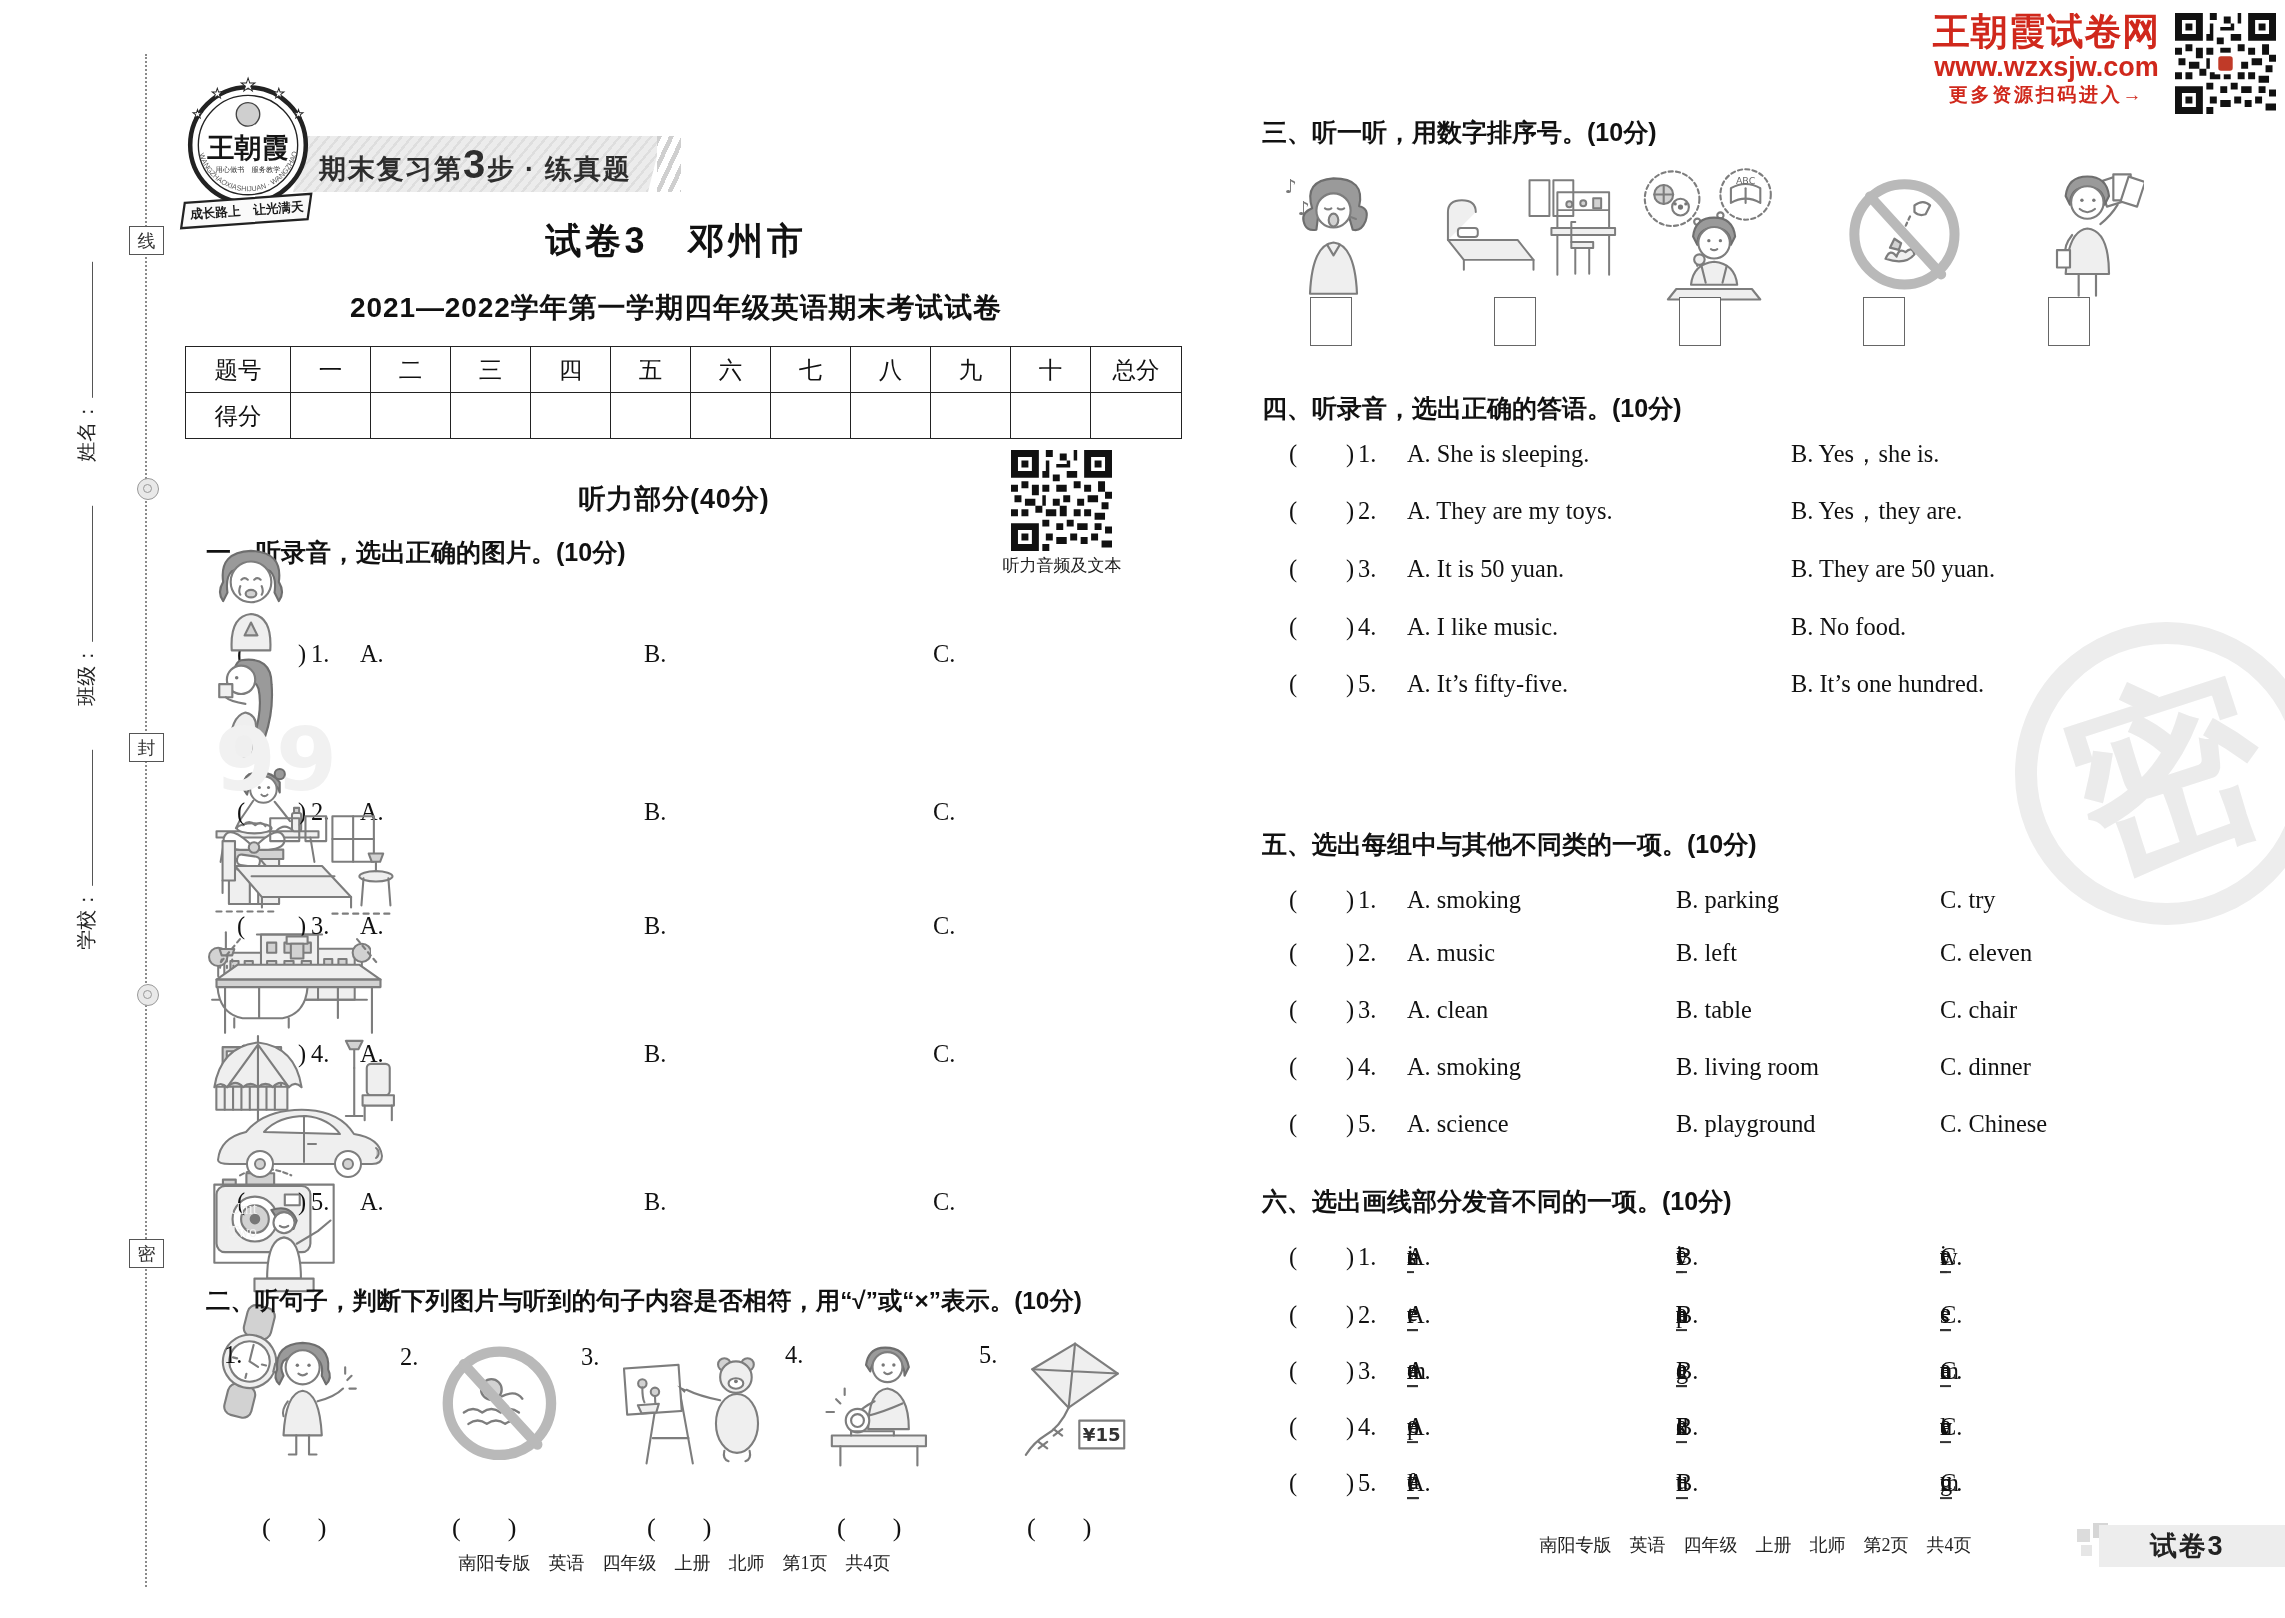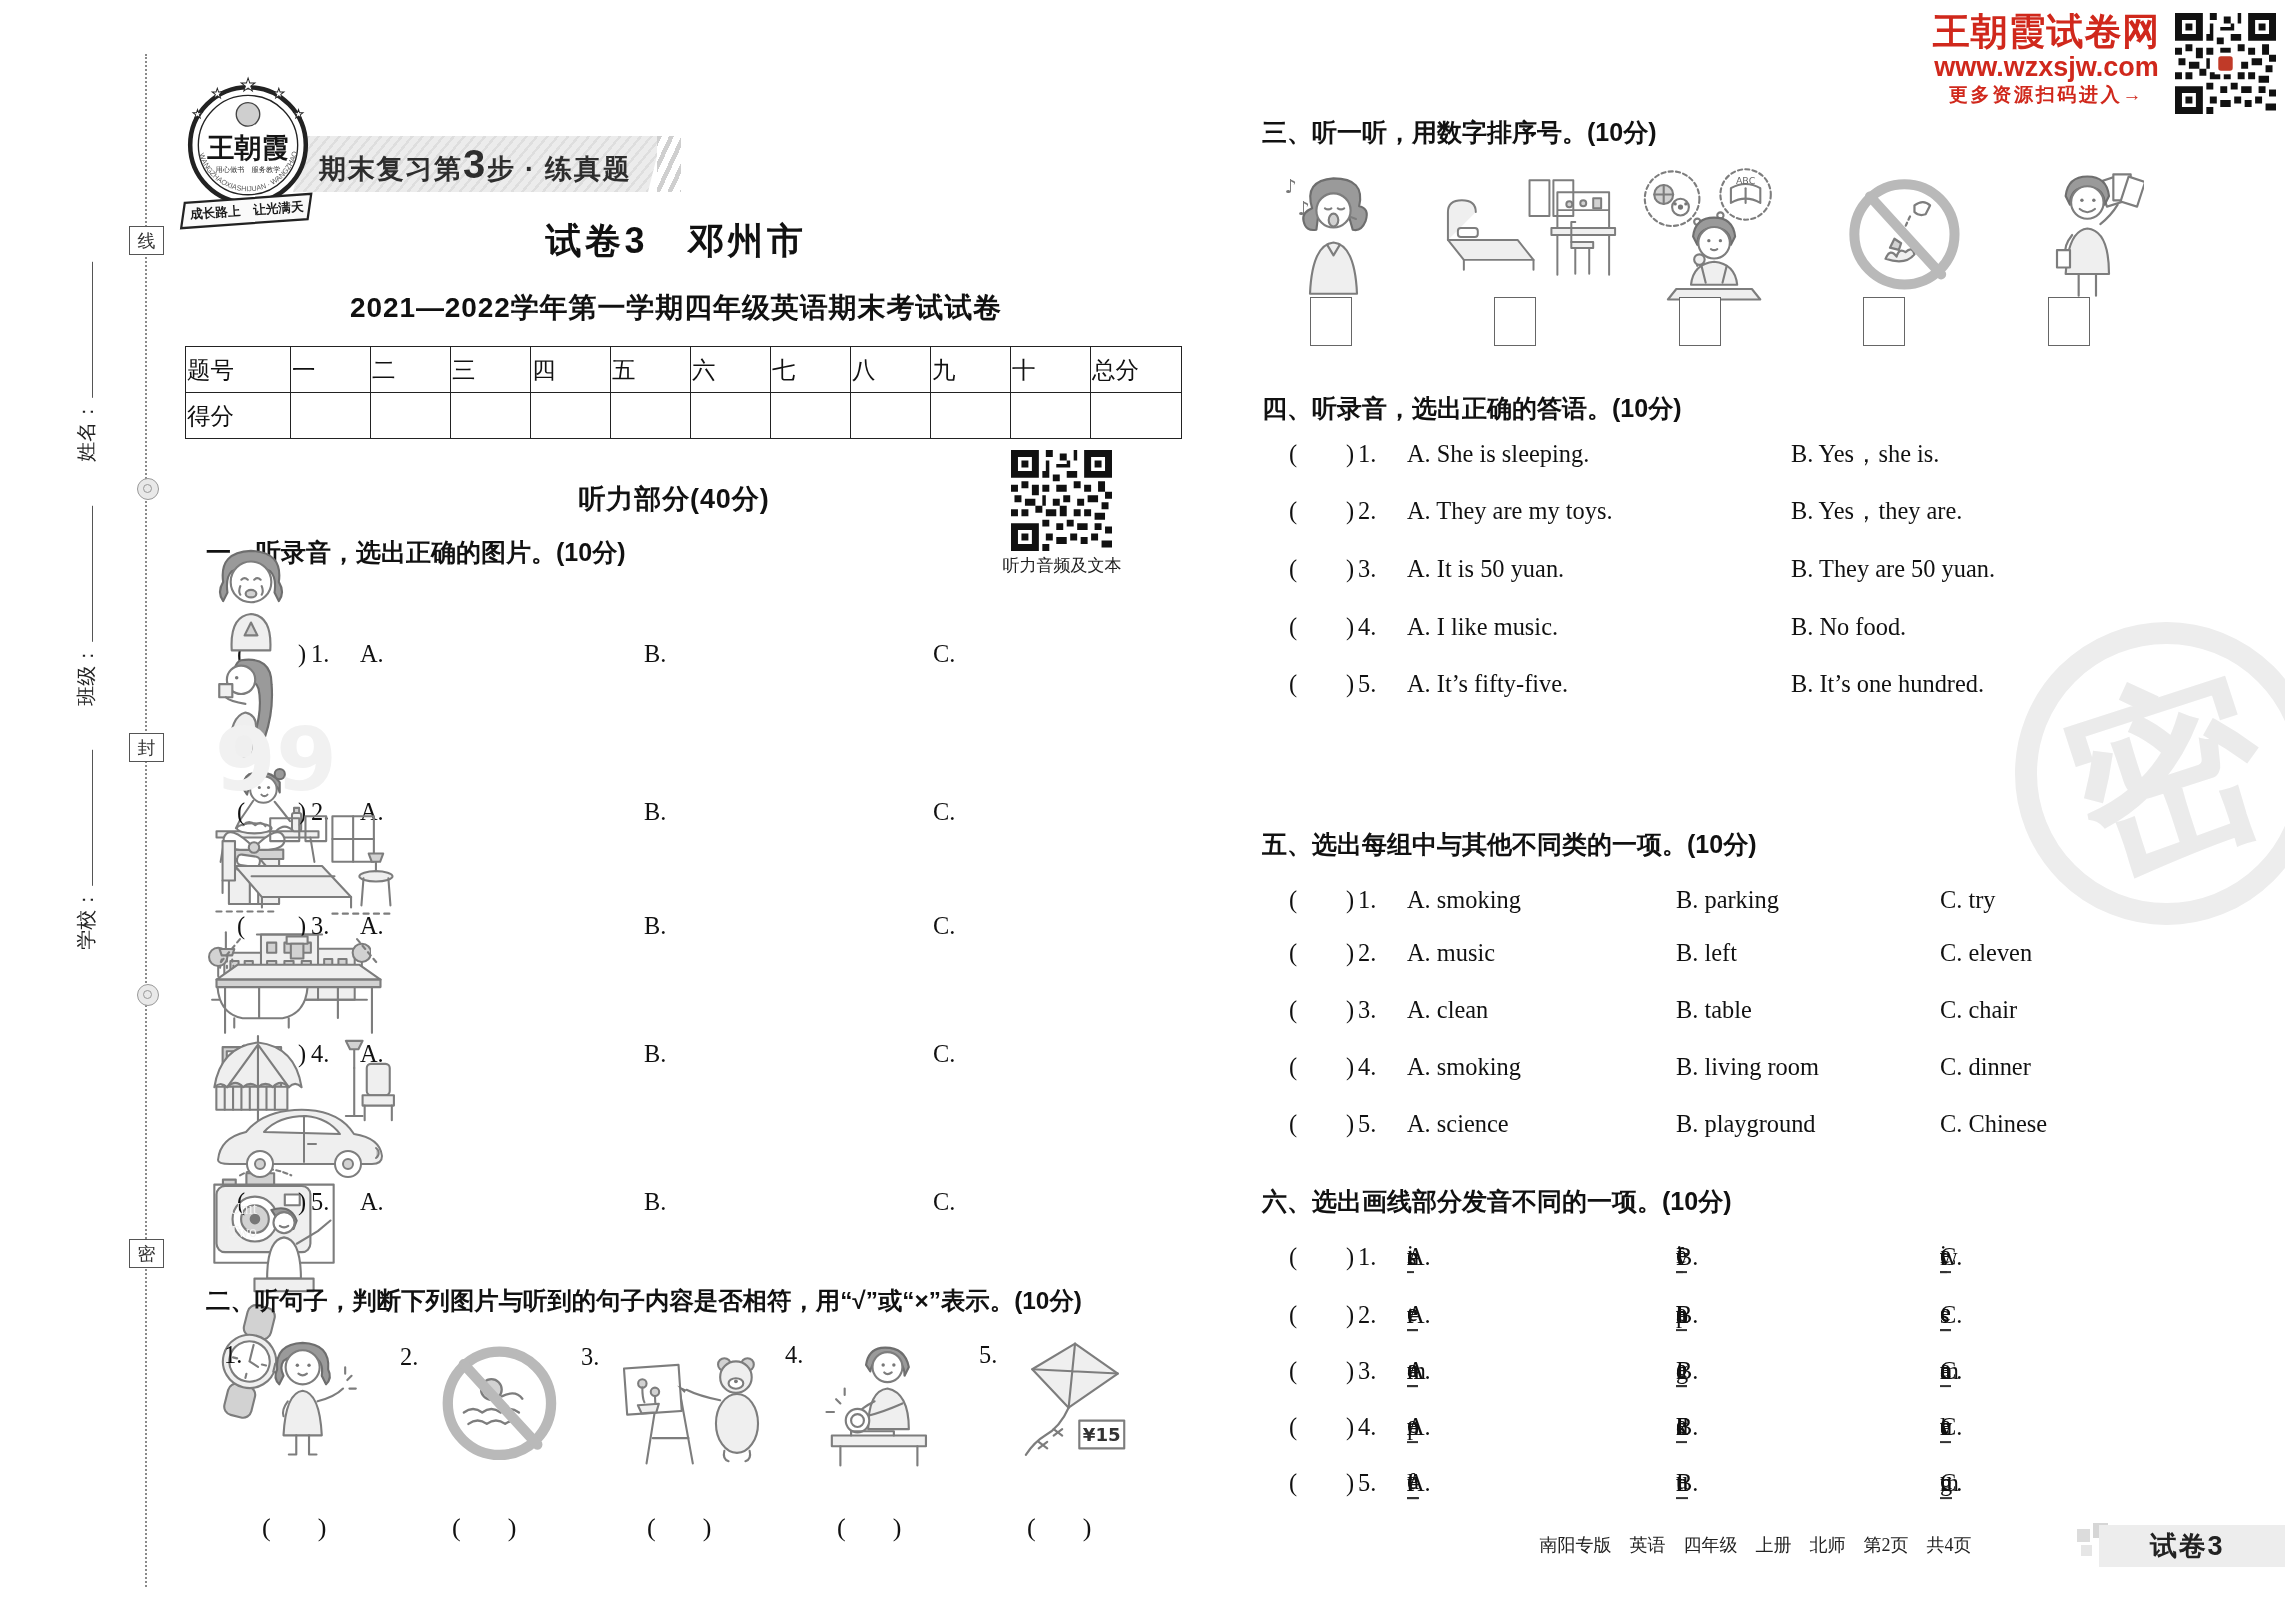--- a/index.html
+++ b/index.html
@@ -22,21 +22,21 @@
   .banner .bt b{font-size:40px;}
   .banner-slash{position:absolute;left:657px;top:136px;width:23.5px;height:56px;
     background:repeating-linear-gradient(115deg,#cfcfcf 0 4.5px,#fff 4.5px 11px);}
   .stamp{position:absolute;left:170px;top:71px;}
   .page-title{position:absolute;left:190px;top:217px;width:972px;text-align:center;
               font:700 36px "Liberation Sans",sans-serif;color:#111;letter-spacing:3.6px;}
   .page-subtitle{position:absolute;left:190px;top:289px;width:972px;text-align:center;
               font:700 28px "Liberation Sans",sans-serif;color:#111;letter-spacing:0.9px;}
   
   table.score{position:absolute;left:185px;top:346px;border-collapse:collapse;table-layout:fixed;}
-  table.score td{border:1.8px solid #222;height:43px;
+  table.score td{border:1.8px solid #222;height:43px;text-align:center;
                  font:23.5px "Liberation Serif",serif;color:#111;}
   table.score td.h{width:102px;}table.score td.c{width:77px;}table.score td.z{width:88px;}
   
   .center-head{position:absolute;text-align:center;font:700 27px "Liberation Sans",sans-serif;color:#111;letter-spacing:0.9px;}
   .sec-title{position:absolute;font:700 25px "Liberation Sans",sans-serif;color:#111;white-space:nowrap;}
   .q2-title{font-size:24.4px;}
   .qr-block{position:absolute;}
   .qr-caption{position:absolute;font:17px "Liberation Serif",serif;color:#222;text-align:center;}
   .row{position:absolute;white-space:nowrap;font:24.4px "Liberation Serif",serif;color:#111;}
   .row span{position:absolute;top:50%;transform:translateY(-50%);}
@@ -473,20 +473,21 @@
       <text class="tagt" x="83" y="97">¥15</text>
     </svg>
   </div>
 
   <div class="br-pair" style="left:262px;top:1513px"><span>(</span><span class="gap"></span><span>)</span></div>
   <div class="br-pair" style="left:452px;top:1513px"><span>(</span><span class="gap"></span><span>)</span></div>
   <div class="br-pair" style="left:647px;top:1513px"><span>(</span><span class="gap"></span><span>)</span></div>
   <div class="br-pair" style="left:837px;top:1513px"><span>(</span><span class="gap"></span><span>)</span></div>
   <div class="br-pair" style="left:1027px;top:1513px"><span>(</span><span class="gap"></span><span>)</span></div>
 
+  <div class="footer" style="left:222px;top:1551px;width:905px">南阳专版　英语　四年级　上册　北师　第1页　共4页</div>
 
   <div class="brand">
     <div class="l1">王朝霞试卷网</div>
     <div class="l2">www.wzxsjw.com</div>
     <div class="l3">更多资源扫码进入→</div>
   </div>
   <div class="qr-block" style="left:2175px;top:12.7px">
     <svg width="101" height="101" viewBox="0 0 112 112">
         <use href="#qrsym"></use>
         <rect x="44" y="44" width="24" height="24" fill="#fff"></rect>

